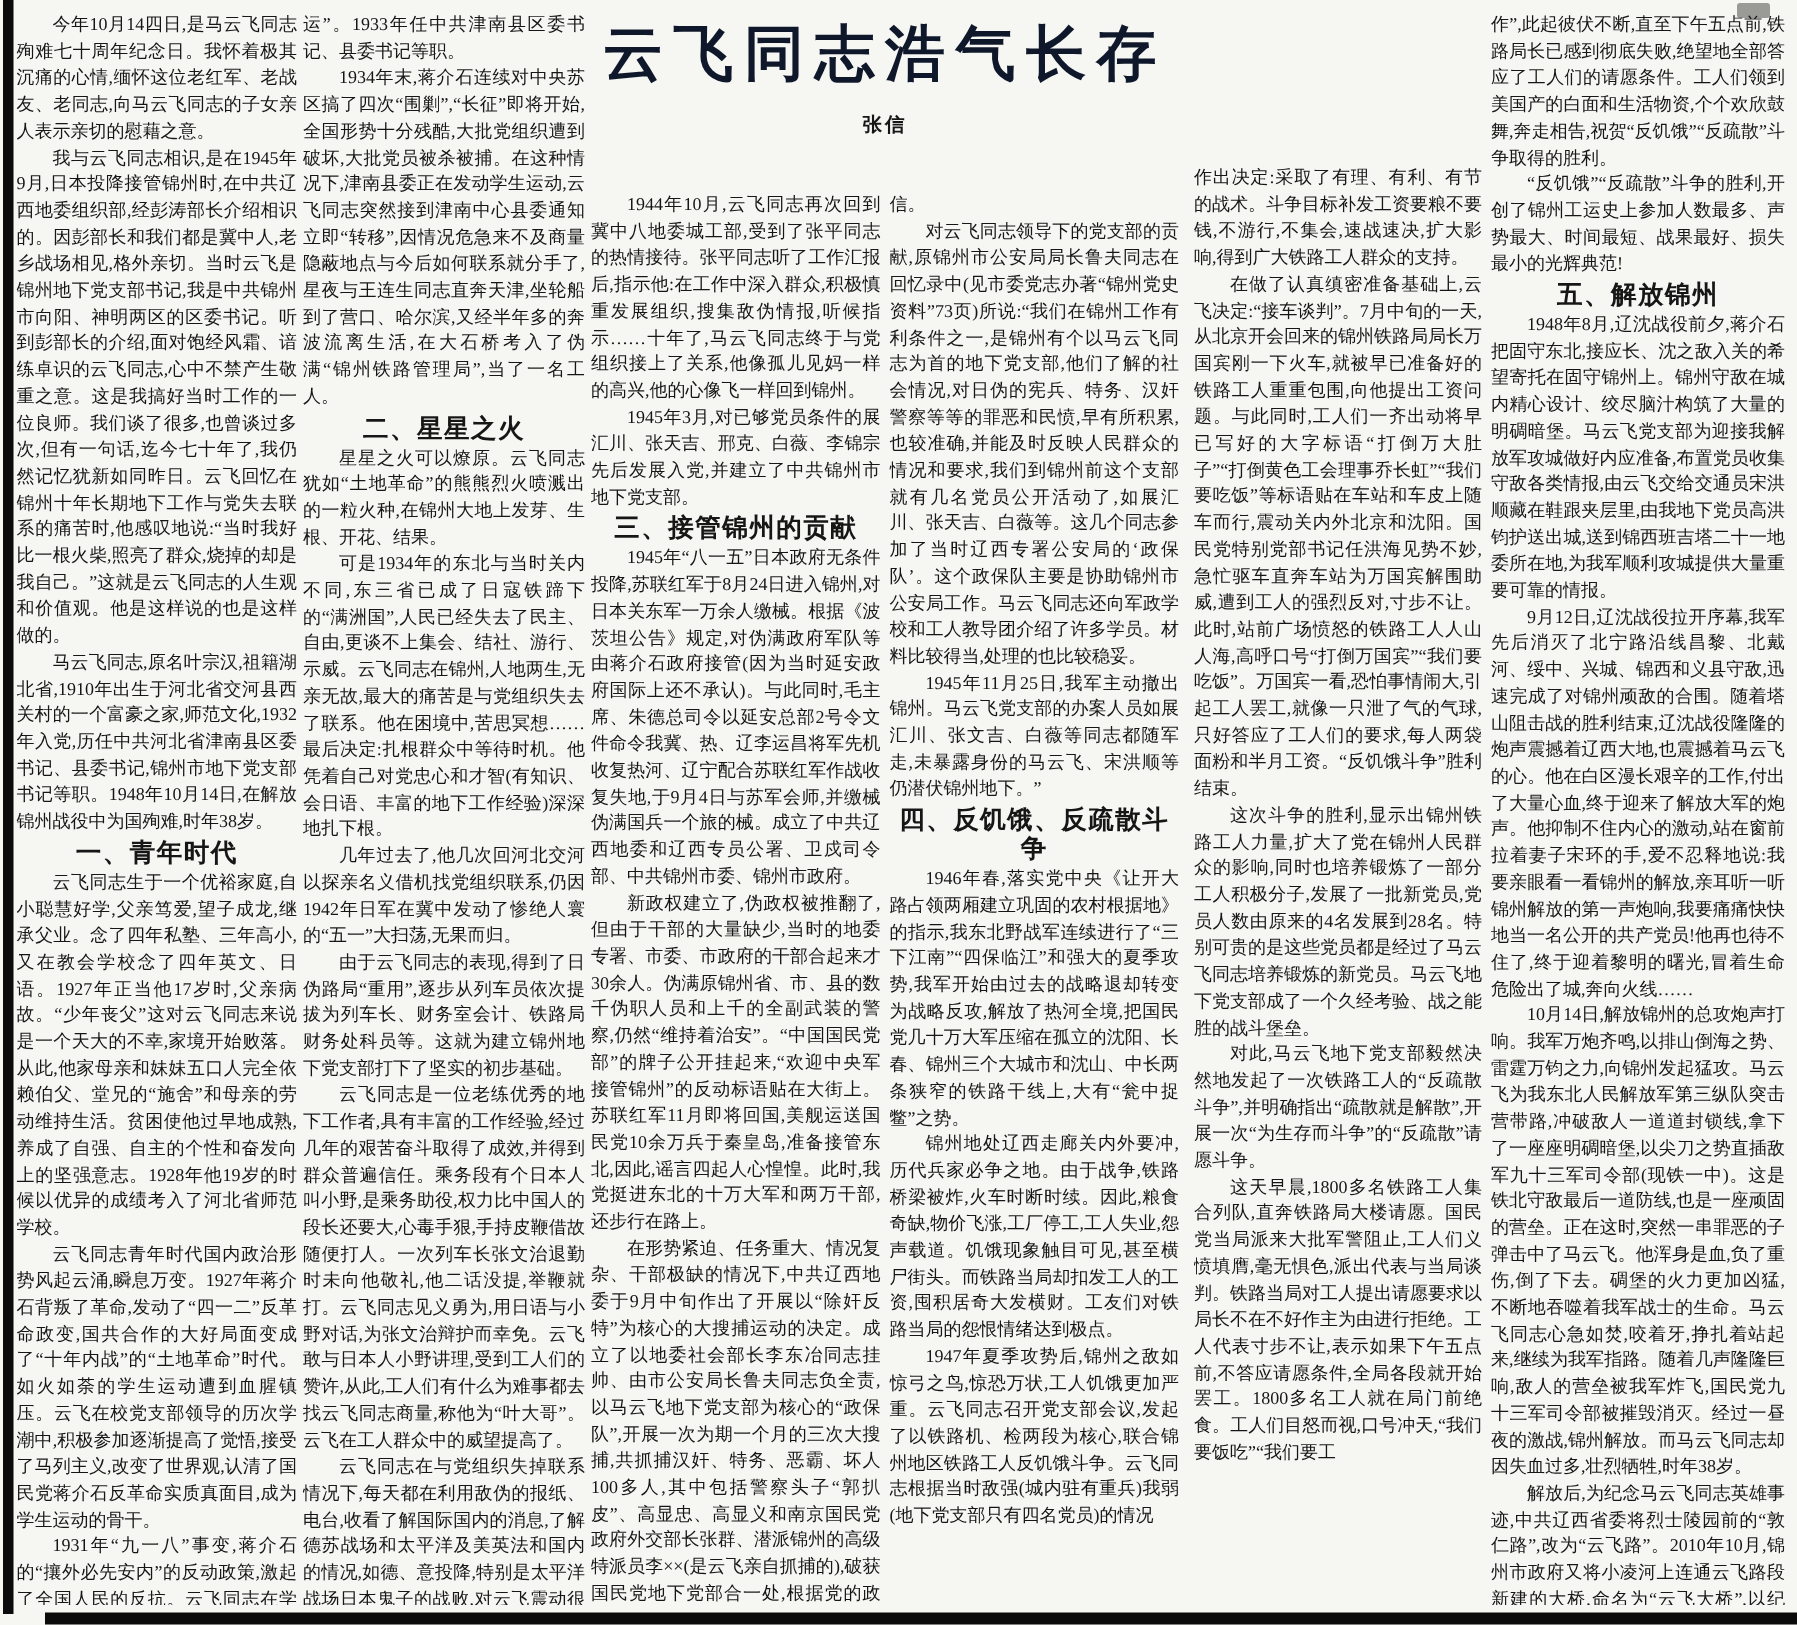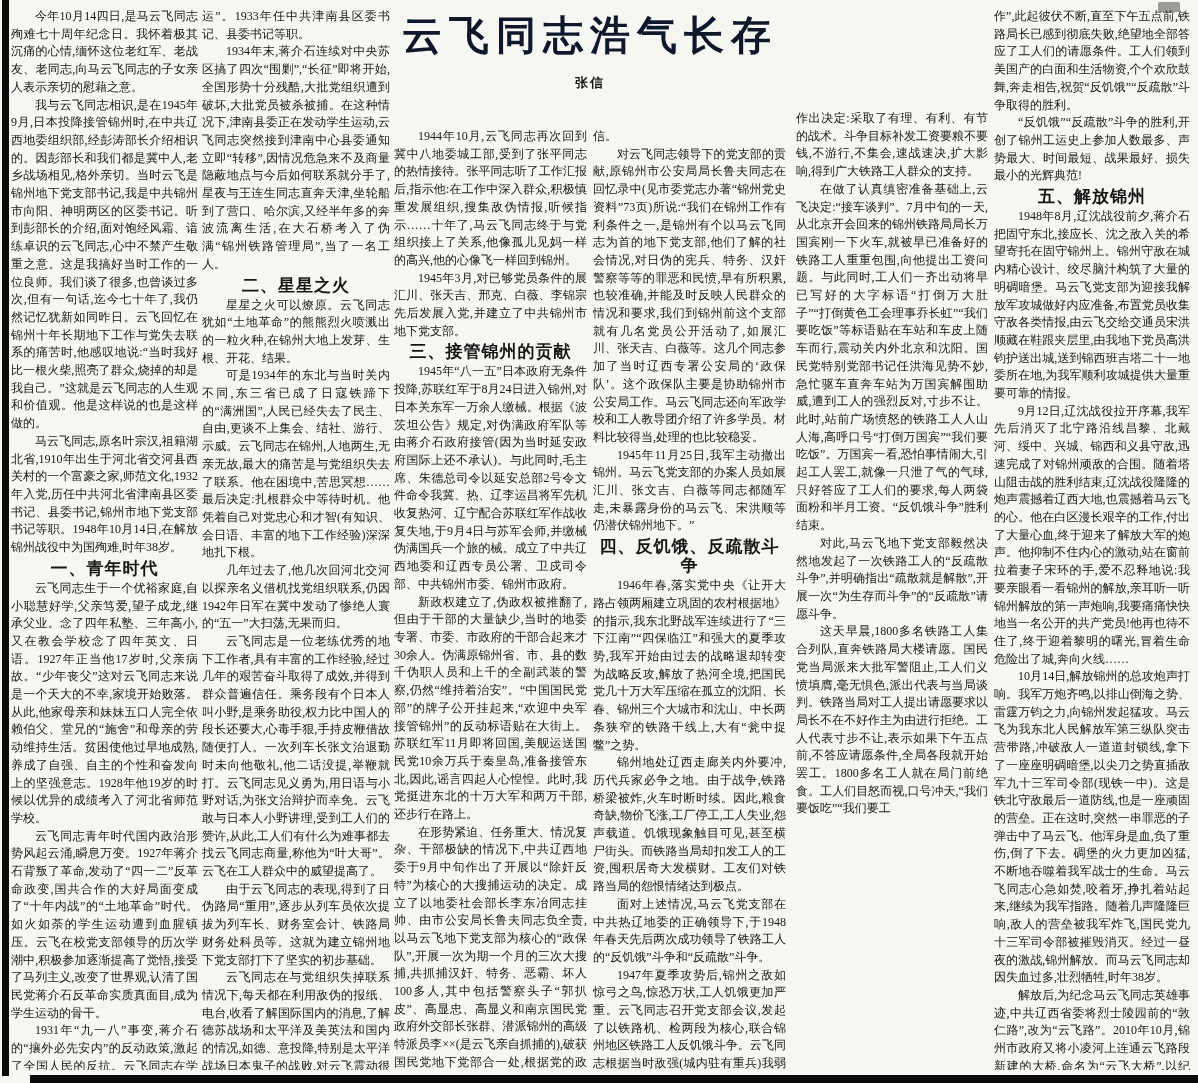--- a/index.html
+++ b/index.html
@@ -63,45 +63,45 @@
       <p>云飞同志青年时代国内政治形势风起云涌,瞬息万变。1927年蒋介石背叛了革命,发动了“四一二”反革命政变,国共合作的大好局面变成了“十年内战”的“土地革命”时代。如火如荼的学生运动遭到血腥镇压。云飞在校党支部领导的历次学潮中,积极参加逐渐提高了觉悟,接受了马列主义,改变了世界观,认清了国民党蒋介石反革命实质真面目,成为学生运动的骨干。</p>
       <p>1931年“九一八”事变,蒋介石的“攘外必先安内”的反动政策,激起了全国人民的反抗。云飞同志在学校党支部领导下,抱着“家可破国需保、身可杀誓不挠”的激情,英勇地参加学校和社会的抗日救国群众学生运动,并于1932年加入了中国共产党,因而遭到学校开除和国民党政府通缉。后党组织把他分派到国民党骑兵师搞“兵</p>
     </div>
   <div class="col c2">
       <p class="cont">运”。1933年任中共津南县区委书记、县委书记等职。</p>
       <p>1934年末,蒋介石连续对中央苏区搞了四次“围剿”,“长征”即将开始,全国形势十分残酷,大批党组织遭到破坏,大批党员被杀被捕。在这种情况下,津南县委正在发动学生运动,云飞同志突然接到津南中心县委通知立即“转移”,因情况危急来不及商量隐蔽地点与今后如何联系就分手了,星夜与王连生同志直奔天津,坐轮船到了营口、哈尔滨,又经半年多的奔波流离生活,在大石桥考入了伪满“锦州铁路管理局”,当了一名工人。</p>
       <h3>二、星星之火</h3>
       <p>星星之火可以燎原。云飞同志犹如“土地革命”的熊熊烈火喷溅出的一粒火种,在锦州大地上发芽、生根、开花、结果。</p>
       <p>可是1934年的东北与当时关内不同,东三省已成了日寇铁蹄下的“满洲国”,人民已经失去了民主、自由,更谈不上集会、结社、游行、示威。云飞同志在锦州,人地两生,无亲无故,最大的痛苦是与党组织失去了联系。他在困境中,苦思冥想……最后决定:扎根群众中等待时机。他凭着自己对党忠心和才智(有知识、会日语、丰富的地下工作经验)深深地扎下根。</p>
       <p>几年过去了,他几次回河北交河以探亲名义借机找党组织联系,仍因1942年日军在冀中发动了惨绝人寰的“五一”大扫荡,无果而归。</p>
+      <p>由于云飞同志的表现,得到了日伪路局“重用”,逐步从列车员依次提拔为列车长、财务室会计、铁路局财务处科员等。这就为建立锦州地下党支部打下了坚实的初步基础。</p>
       <p>云飞同志是一位老练优秀的地下工作者,具有丰富的工作经验,经过几年的艰苦奋斗取得了成效,并得到群众普遍信任。乘务段有个日本人叫小野,是乘务助役,权力比中国人的段长还要大,心毒手狠,手持皮鞭借故随便打人。一次列车长张文治退勤时未向他敬礼,他二话没提,举鞭就打。云飞同志见义勇为,用日语与小野对话,为张文治辩护而幸免。云飞敢与日本人小野讲理,受到工人们的赞许,从此,工人们有什么为难事都去找云飞同志商量,称他为“叶大哥”。云飞在工人群众中的威望提高了。</p>
-      <p>由于云飞同志的表现,得到了日伪路局“重用”,逐步从列车员依次提拔为列车长、财务室会计、铁路局财务处科员等。这就为建立锦州地下党支部打下了坚实的初步基础。</p>
       <p>云飞同志在与党组织失掉联系情况下,每天都在利用敌伪的报纸、电台,收看了解国际国内的消息,了解德苏战场和太平洋及美英法和国内的情况,如德、意投降,特别是太平洋战场日本鬼子的战败,对云飞震动很大,对抗战胜利充满了期望。</p>
     </div>
   <div class="col c3">
       <p>1944年10月,云飞同志再次回到冀中八地委城工部,受到了张平同志的热情接待。张平同志听了工作汇报后,指示他:在工作中深入群众,积极慎重发展组织,搜集敌伪情报,听候指示……十年了,马云飞同志终于与党组织接上了关系,他像孤儿见妈一样的高兴,他的心像飞一样回到锦州。</p>
       <p>1945年3月,对已够党员条件的展汇川、张天吉、邢克、白薇、李锦宗先后发展入党,并建立了中共锦州市地下党支部。</p>
       <h3>三、接管锦州的贡献</h3>
       <p>1945年“八一五”日本政府无条件投降,苏联红军于8月24日进入锦州,对日本关东军一万余人缴械。根据《波茨坦公告》规定,对伪满政府军队等由蒋介石政府接管(因为当时延安政府国际上还不承认)。与此同时,毛主席、朱德总司令以延安总部2号令文件命令我冀、热、辽李运昌将军先机收复热河、辽宁配合苏联红军作战收复失地,于9月4日与苏军会师,并缴械伪满国兵一个旅的械。成立了中共辽西地委和辽西专员公署、卫戍司令部、中共锦州市委、锦州市政府。</p>
       <p>新政权建立了,伪政权被推翻了,但由于干部的大量缺少,当时的地委专署、市委、市政府的干部合起来才30余人。伪满原锦州省、市、县的数千伪职人员和上千的全副武装的警察,仍然“维持着治安”。“中国国民党部”的牌子公开挂起来,“欢迎中央军接管锦州”的反动标语贴在大街上。苏联红军11月即将回国,美舰运送国民党10余万兵于秦皇岛,准备接管东北,因此,谣言四起人心惶惶。此时,我党挺进东北的十万大军和两万干部,还步行在路上。</p>
       <p>在形势紧迫、任务重大、情况复杂、干部极缺的情况下,中共辽西地委于9月中旬作出了开展以“除奸反特”为核心的大搜捕运动的决定。成立了以地委社会部长李东冶同志挂帅、由市公安局长鲁夫同志负全责,以马云飞地下党支部为核心的“政保队”,开展一次为期一个月的三次大搜捕,共抓捕汉奸、特务、恶霸、坏人100多人,其中包括警察头子“郭扒皮”、高显忠、高显义和南京国民党政府外交部长张群、潜派锦州的高级特派员李××(是云飞亲自抓捕的),破获国民党地下党部合一处,根据党的政策对民愤极大的20余人进行枪决外,其余包括伪锦州省长王瑞华等,都被教育释放。通过这次大搜捕,解除了上千名伪警察的枪支,成立了20多个区公所,建立了公安队,维持社会治安。社会治安稳定,人心欢快,提高了我党在群众中的威</p>
     </div>
   <div class="col c4">
       <p class="cont">信。</p>
       <p>对云飞同志领导下的党支部的贡献,原锦州市公安局局长鲁夫同志在回忆录中(见市委党志办著“锦州党史资料”73页)所说:“我们在锦州工作有利条件之一,是锦州有个以马云飞同志为首的地下党支部,他们了解的社会情况,对日伪的宪兵、特务、汉奸警察等等的罪恶和民愤,早有所积累,也较准确,并能及时反映人民群众的情况和要求,我们到锦州前这个支部就有几名党员公开活动了,如展汇川、张天吉、白薇等。这几个同志参加了当时辽西专署公安局的‘政保队’。这个政保队主要是协助锦州市公安局工作。马云飞同志还向军政学校和工人教导团介绍了许多学员。材料比较得当,处理的也比较稳妥。</p>
       <p>1945年11月25日,我军主动撤出锦州。马云飞党支部的办案人员如展汇川、张文吉、白薇等同志都随军走,未暴露身份的马云飞、宋洪顺等仍潜伏锦州地下。”</p>
       <h3>四、反饥饿、反疏散斗争</h3>
       <p>1946年春,落实党中央《让开大路占领两厢建立巩固的农村根据地》的指示,我东北野战军连续进行了“三下江南”“四保临江”和强大的夏季攻势,我军开始由过去的战略退却转变为战略反攻,解放了热河全境,把国民党几十万大军压缩在孤立的沈阳、长春、锦州三个大城市和沈山、中长两条狭窄的铁路干线上,大有“瓮中捉鳖”之势。</p>
       <p>锦州地处辽西走廊关内外要冲,历代兵家必争之地。由于战争,铁路桥梁被炸,火车时断时续。因此,粮食奇缺,物价飞涨,工厂停工,工人失业,怨声载道。饥饿现象触目可见,甚至横尸街头。而铁路当局却扣发工人的工资,囤积居奇大发横财。工友们对铁路当局的怨恨情绪达到极点。</p>
-      <p>面对上述情况,马云飞党支部在中共热辽地委的正确领导下,于1948年春天先后两次成功领导了铁路工人的“反饥饿”斗争和“反疏散”斗争。</p>
       <p>1947年夏季攻势后,锦州之敌如惊弓之鸟,惊恐万状,工人饥饿更加严重。云飞同志召开党支部会议,发起了以铁路机、检两段为核心,联合锦州地区铁路工人反饥饿斗争。云飞同志根据当时敌强(城内驻有重兵)我弱(地下党支部只有四名党员)的情况</p>
     </div>
   <div class="col c5">
       <p class="cont">作出决定:采取了有理、有利、有节的战术。斗争目标补发工资要粮不要钱,不游行,不集会,速战速决,扩大影响,得到广大铁路工人群众的支持。</p>
       <p>在做了认真缜密准备基础上,云飞决定:“接车谈判”。7月中旬的一天,从北京开会回来的锦州铁路局局长万国宾刚一下火车,就被早已准备好的铁路工人重重包围,向他提出工资问题。与此同时,工人们一齐出动将早已写好的大字标语“打倒万大肚子”“打倒黄色工会理事乔长虹”“我们要吃饭”等标语贴在车站和车皮上随车而行,震动关内外北京和沈阳。国民党特别党部书记任洪海见势不妙,急忙驱车直奔车站为万国宾解围助威,遭到工人的强烈反对,寸步不让。此时,站前广场愤怒的铁路工人人山人海,高呼口号“打倒万国宾”“我们要吃饭”。万国宾一看,恐怕事情闹大,引起工人罢工,就像一只泄了气的气球,只好答应了工人们的要求,每人两袋面粉和半月工资。“反饥饿斗争”胜利结束。</p>
+      <p>这次斗争的胜利,显示出锦州铁路工人力量,扩大了党在锦州人民群众的影响,同时也培养锻炼了一部分工人积极分子,发展了一批新党员,党员人数由原来的4名发展到28名。特别可贵的是这些党员都是经过了马云飞同志培养锻炼的新党员。马云飞地下党支部成了一个久经考验、战之能胜的战斗堡垒。</p>
       <p>对此,马云飞地下党支部毅然决然地发起了一次铁路工人的“反疏散斗争”,并明确指出“疏散就是解散”,开展一次“为生存而斗争”的“反疏散”请愿斗争。</p>
       <p>这天早晨,1800多名铁路工人集合列队,直奔铁路局大楼请愿。国民党当局派来大批军警阻止,工人们义愤填膺,毫无惧色,派出代表与当局谈判。铁路当局对工人提出请愿要求以局长不在不好作主为由进行拒绝。工人代表寸步不让,表示如果下午五点前,不答应请愿条件,全局各段就开始罢工。1800多名工人就在局门前绝食。工人们目怒而视,口号冲天,“我们要饭吃”“我们要工</p>
     </div>
   <div class="col c6">
       <p class="cont">作”,此起彼伏不断,直至下午五点前,铁路局长已感到彻底失败,绝望地全部答应了工人们的请愿条件。工人们领到美国产的白面和生活物资,个个欢欣鼓舞,奔走相告,祝贺“反饥饿”“反疏散”斗争取得的胜利。</p>
       <p>“反饥饿”“反疏散”斗争的胜利,开创了锦州工运史上参加人数最多、声势最大、时间最短、战果最好、损失最小的光辉典范!</p>
       <h3>五、解放锦州</h3>
       <p>1948年8月,辽沈战役前夕,蒋介石把固守东北,接应长、沈之敌入关的希望寄托在固守锦州上。锦州守敌在城内精心设计、绞尽脑汁构筑了大量的明碉暗堡。马云飞党支部为迎接我解放军攻城做好内应准备,布置党员收集守敌各类情报,由云飞交给交通员宋洪顺藏在鞋跟夹层里,由我地下党员高洪钧护送出城,送到锦西班吉塔二十一地委所在地,为我军顺利攻城提供大量重要可靠的情报。</p>
       <p>9月12日,辽沈战役拉开序幕,我军先后消灭了北宁路沿线昌黎、北戴河、绥中、兴城、锦西和义县守敌,迅速完成了对锦州顽敌的合围。随着塔山阻击战的胜利结束,辽沈战役隆隆的炮声震撼着辽西大地,也震撼着马云飞的心。他在白区漫长艰辛的工作,付出了大量心血,终于迎来了解放大军的炮声。他抑制不住内心的激动,站在窗前拉着妻子宋环的手,爱不忍释地说:我要亲眼看一看锦州的解放,亲耳听一听锦州解放的第一声炮响,我要痛痛快快地当一名公开的共产党员!他再也待不住了,终于迎着黎明的曙光,冒着生命危险出了城,奔向火线……</p>
       <p>10月14日,解放锦州的总攻炮声打响。我军万炮齐鸣,以排山倒海之势、雷霆万钧之力,向锦州发起猛攻。马云飞为我东北人民解放军第三纵队突击营带路,冲破敌人一道道封锁线,拿下了一座座明碉暗堡,以尖刀之势直插敌军九十三军司令部(现铁一中)。这是铁北守敌最后一道防线,也是一座顽固的营垒。正在这时,突然一串罪恶的子弹击中了马云飞。他浑身是血,负了重伤,倒了下去。碉堡的火力更加凶猛,不断地吞噬着我军战士的生命。马云飞同志心急如焚,咬着牙,挣扎着站起来,继续为我军指路。随着几声隆隆巨响,敌人的营垒被我军炸飞,国民党九十三军司令部被摧毁消灭。经过一昼夜的激战,锦州解放。而马云飞同志却因失血过多,壮烈牺牲,时年38岁。</p>

